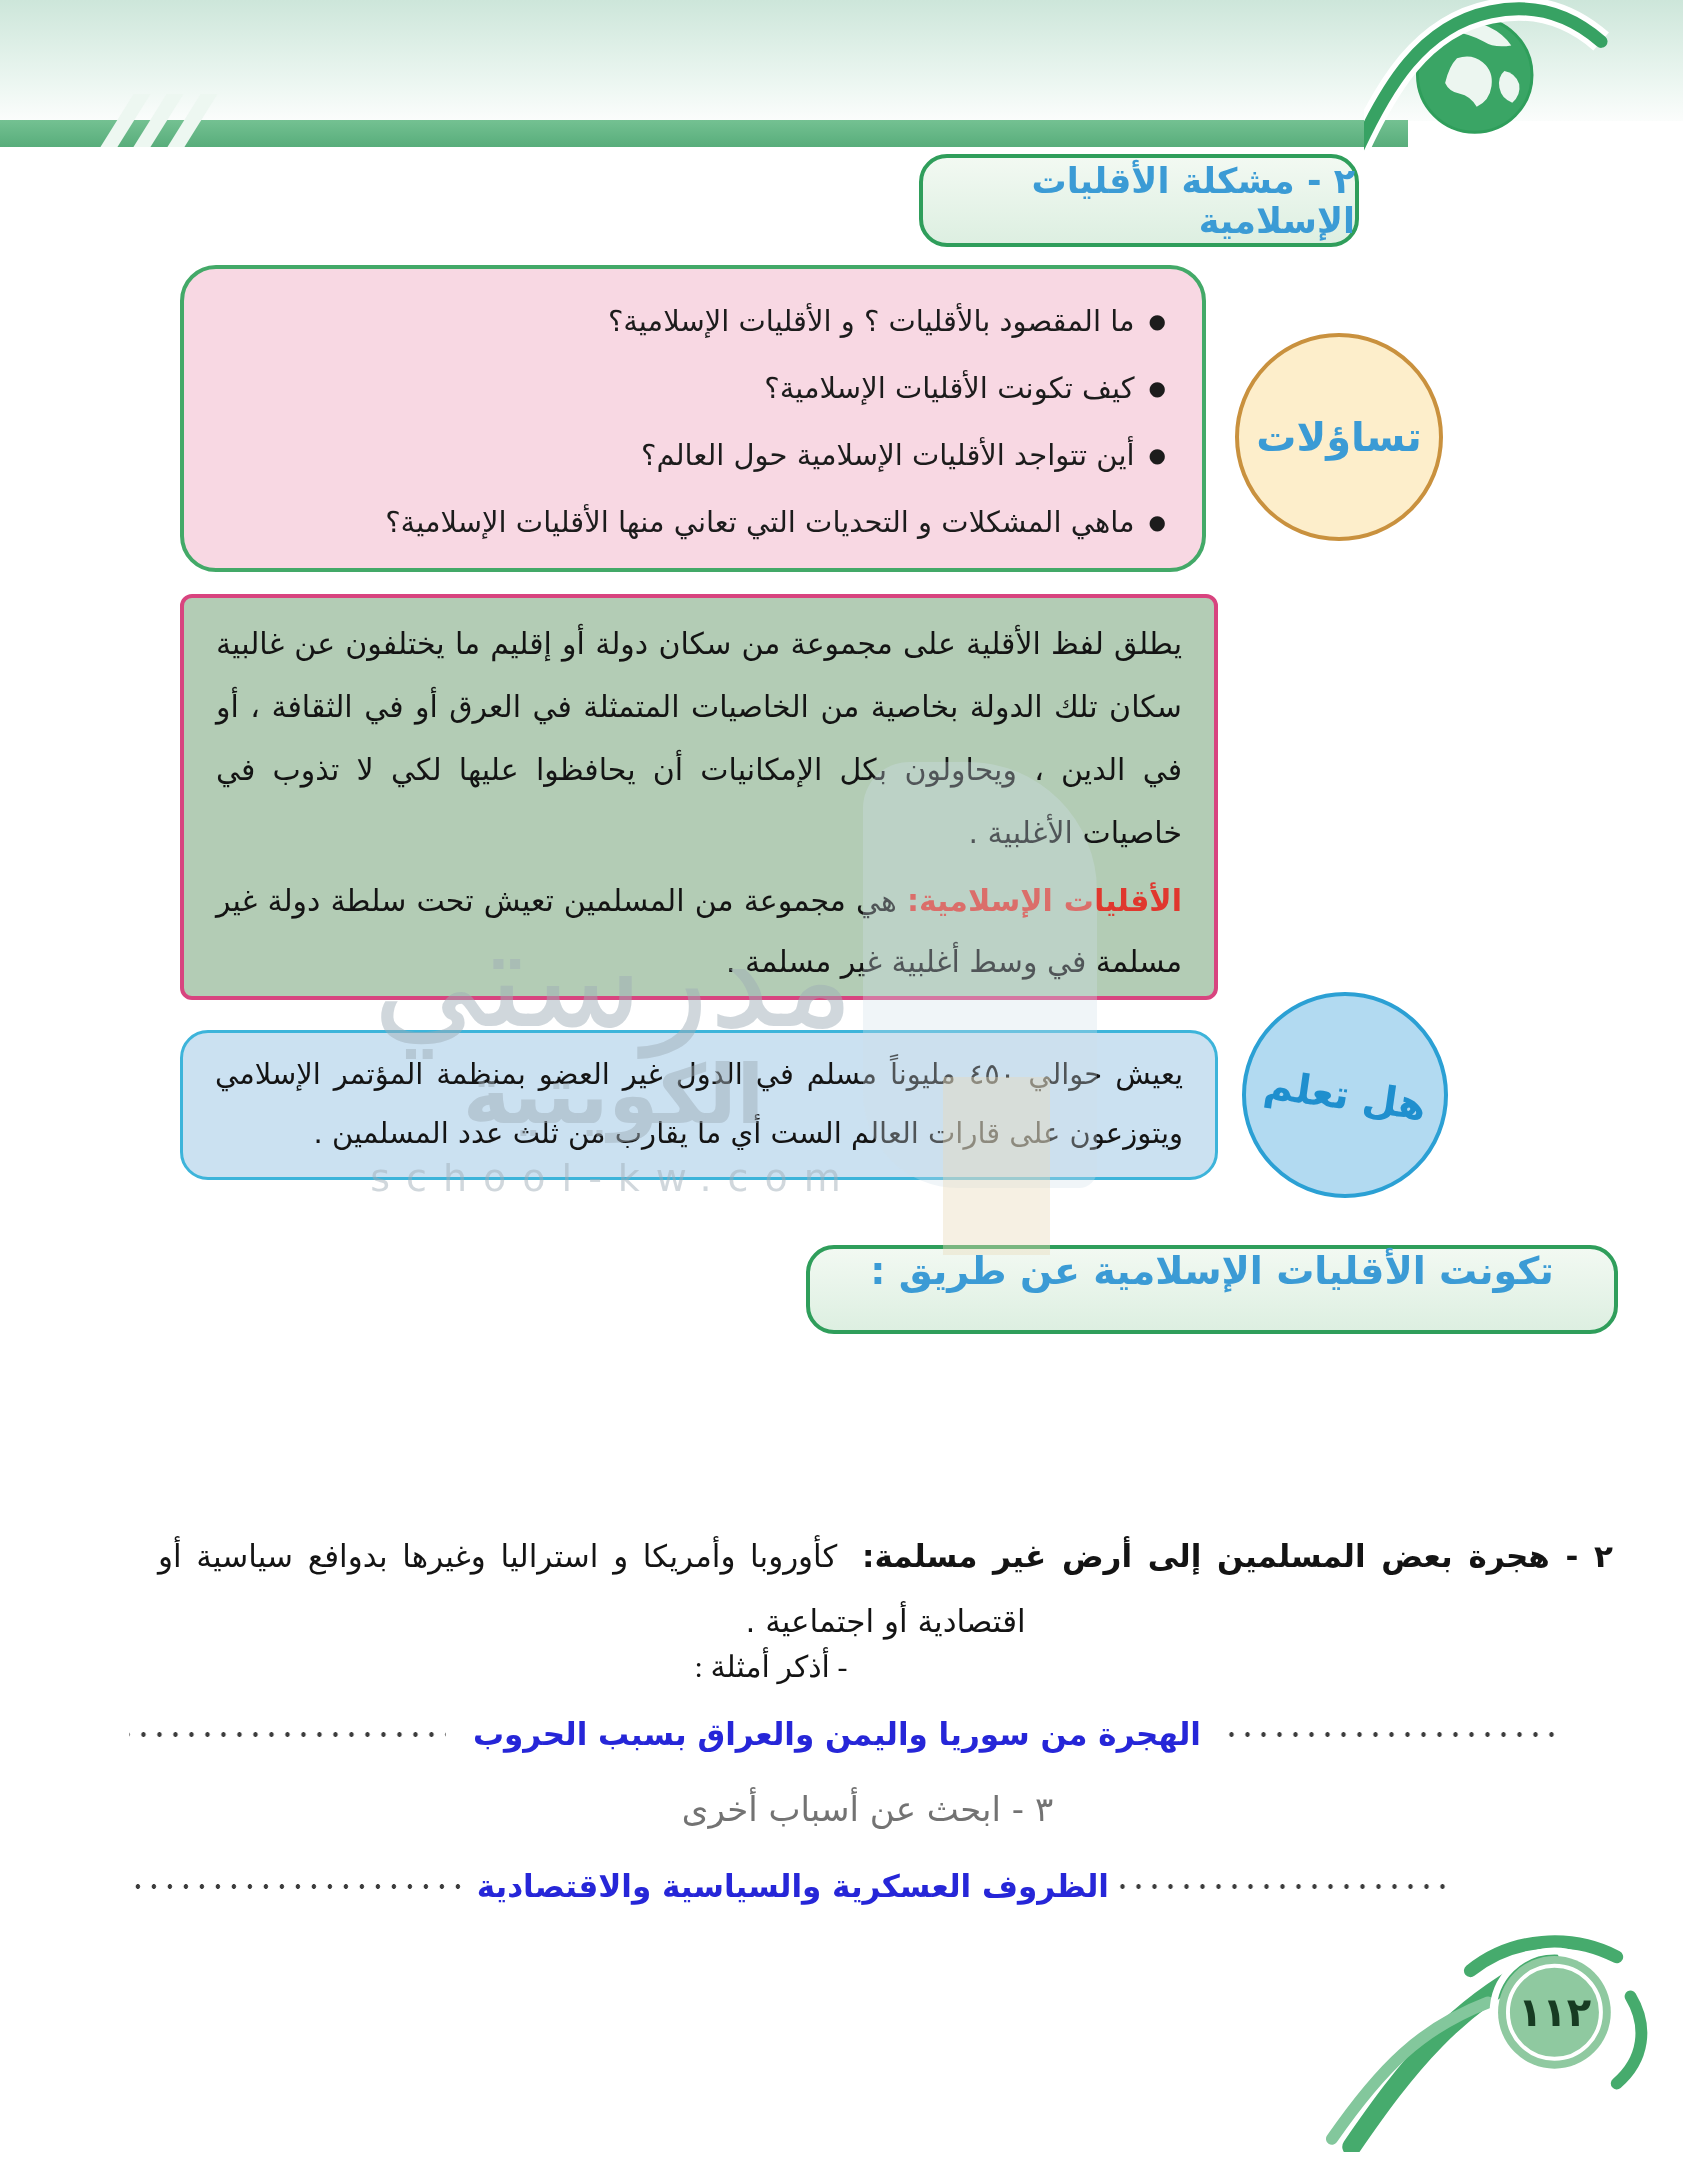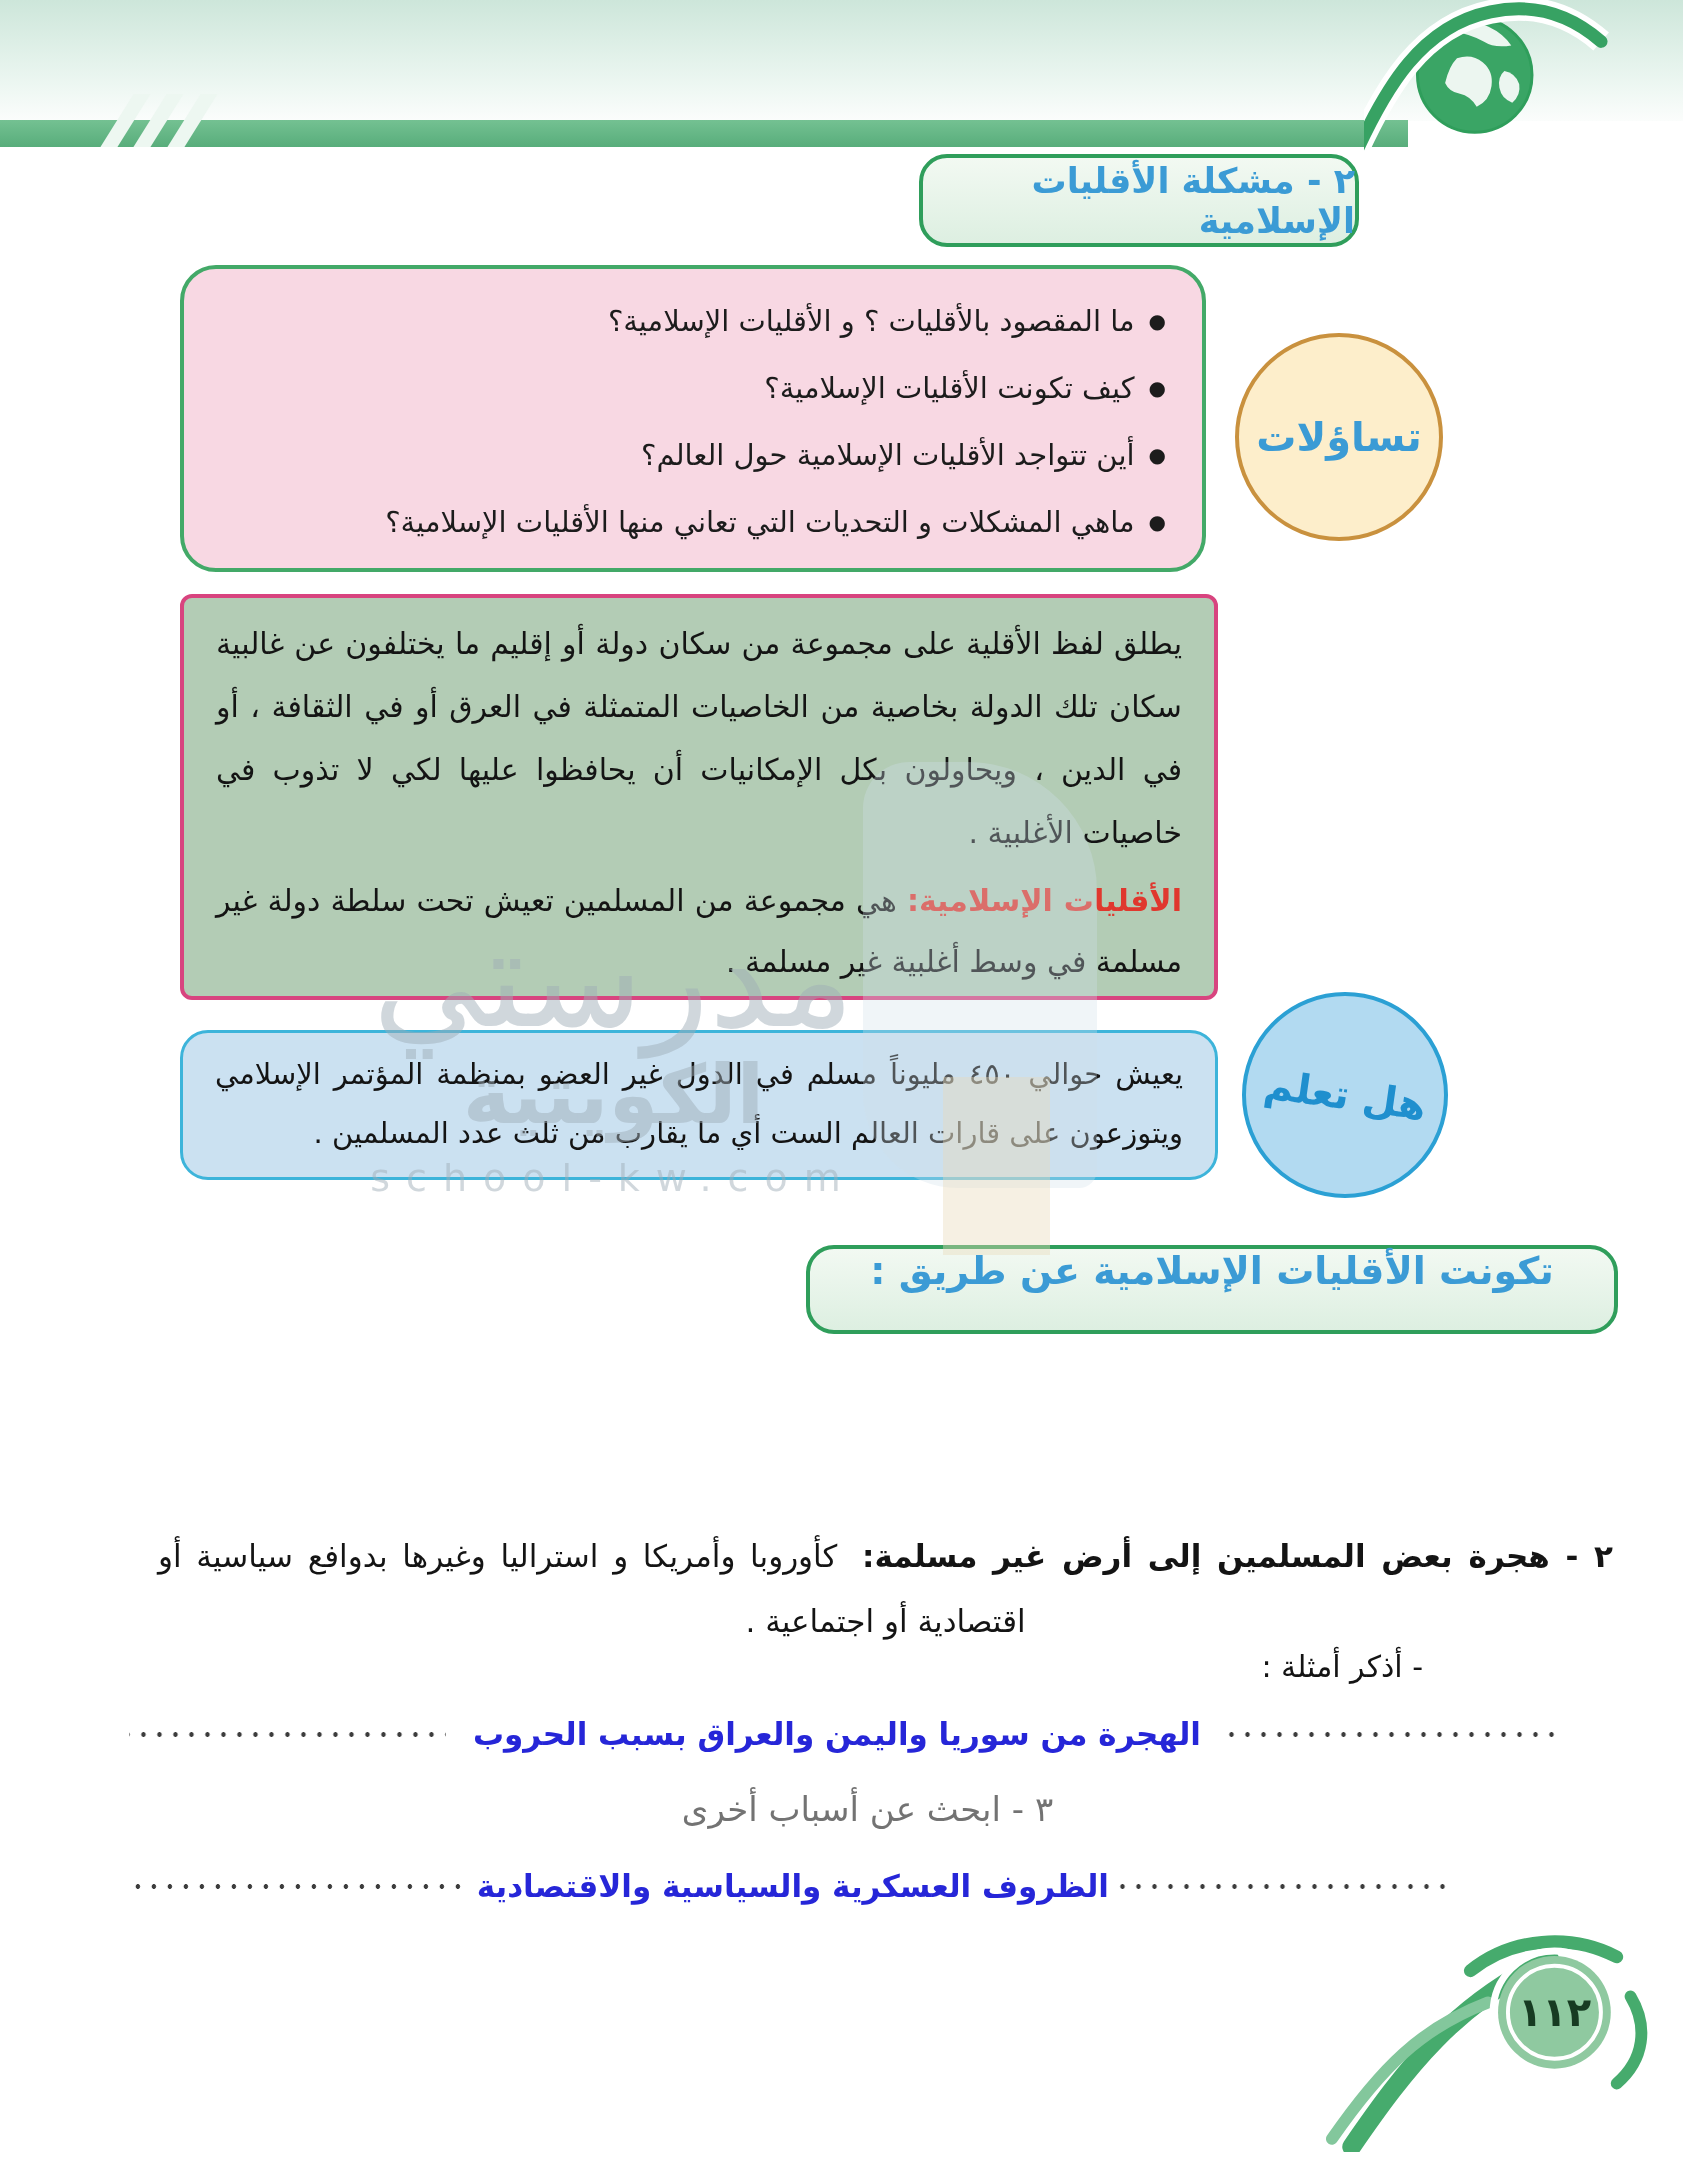--- a/index.html
+++ b/index.html
@@ -59,21 +59,21 @@
   .c-dyk { left:1242px; top:992px; width:206px; height:206px;
     background:var(--circle-blue-bg,#b2daf1); border:4px solid var(--circle-blue-border,#2ba0d4); }
   .c-dyk span { transform:rotate(8deg); color:#1f8fce; }
 
   
   .list-item { position:absolute; left:158px; width:1455px; font-size:31px; line-height:65px;
     text-align:justify; text-align-last:center; color:#141414; }
   .item-1 { top:1350px; } .item-2 { top:1493px; }
   .list-item strong { font-weight:bold; margin-left:10px; }
   .examples-prompt { position:absolute; left:119px; top:1649px; width:1497px; box-sizing:border-box;
-    padding-left:0; padding-right:193px; text-align:right; font-size:30px; color:#141414; }
+    padding-left:0; padding-right:193px; text-align:center; font-size:30px; color:#141414;font-family:Liberation Serif, serif; }
   .item-3 { position:absolute; left:119px; top:1777px; width:1497px; text-align:center;
     font-size:34px; color:#737373;margin-top:12px; }
 
   .answer-row { position:absolute; display:flex; align-items:center; direction:rtl; }
   .row-1 { left:129px; top:1709px; width:1426px; height:50px;gap:17px; }
   .row-2 { left:129px; top:1861px; width:1317px; height:50px; }
   .dots { height:9px; background-image:radial-gradient(circle, #3c3c3c 2.1px, transparent 2.6px);
     background-size:16px 9px; background-repeat:repeat-x; background-position:center; }
   .dots-fixed { width:327px; }
   .dots-fill { flex:1; }

